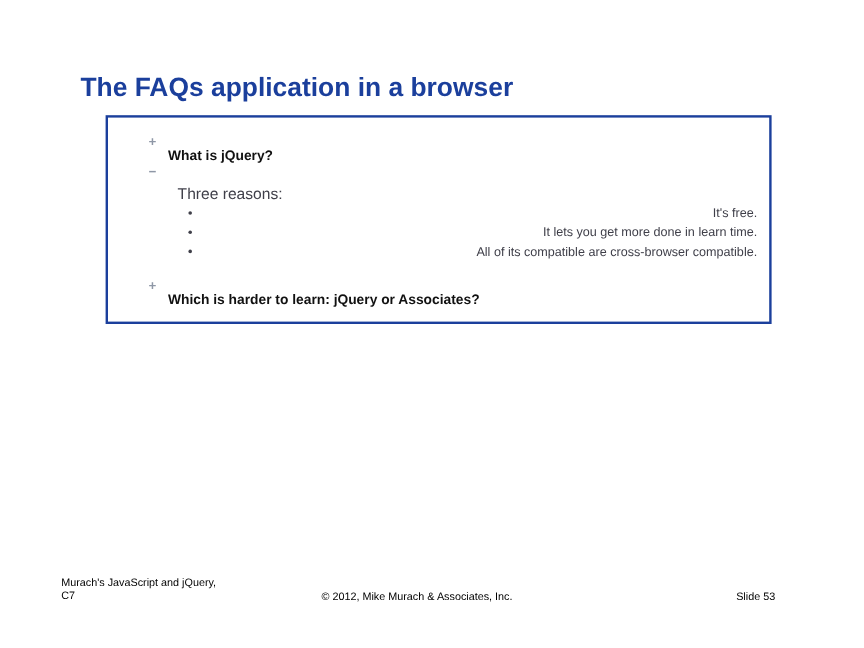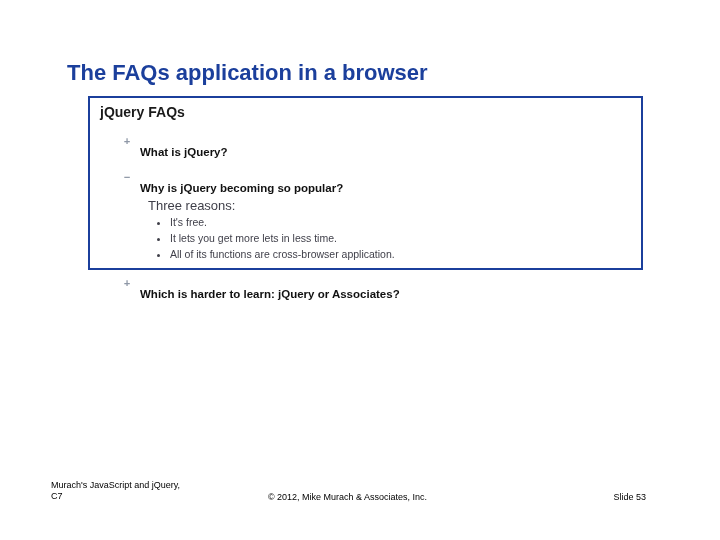--- a/index.html
+++ b/index.html
@@ -61,20 +61,21 @@
   }
   .answer-list {
     list-style: disc;
     padding-left: 22px;
   }
   .answer-list li {
     font-family: Verdana, Geneva, sans-serif;
     font-size: 10.5px;
     color: #3f3f49;
     line-height: 1.5;
+    text-align: right;
   }
   .footer-left {
     position: absolute;
     left: 51px; bottom: 38px;
     width: 180px;
     font-size: 9px;
     color: #000;
     line-height: 1.25;
   }
   .footer-center {
@@ -92,37 +93,35 @@
   }
 </style>
 </head>
 <body>
 
 <div class="slide">
 
   <div class="title">The FAQs application in a browser</div>
 
   <div class="browser-box">
-    <div class="app-title">jQuery FAQs</div>
 
     <div class="faq-row">
       <span class="icon">+</span>
       <span class="question">What is jQuery?</span>
     </div>
 
     <div class="faq-row">
       <span class="icon">−</span>
-      <span class="question">Why is jQuery becoming so popular?</span>
     </div>
     <div class="answer-block">
       <div class="answer-lead">Three reasons:</div>
       <ul class="answer-list">
         <li>It's free.</li>
-        <li>It lets you get more lets in less time.</li>
-        <li>All of its functions are cross-browser application.</li>
+        <li>It lets you get more done in learn time.</li>
+        <li>All of its compatible are cross-browser compatible.</li>
       </ul>
     </div>
 
     <div class="faq-row">
       <span class="icon">+</span>
       <span class="question">Which is harder to learn: jQuery or Associates?</span>
     </div>
   </div>
 
   <div class="footer-left">

